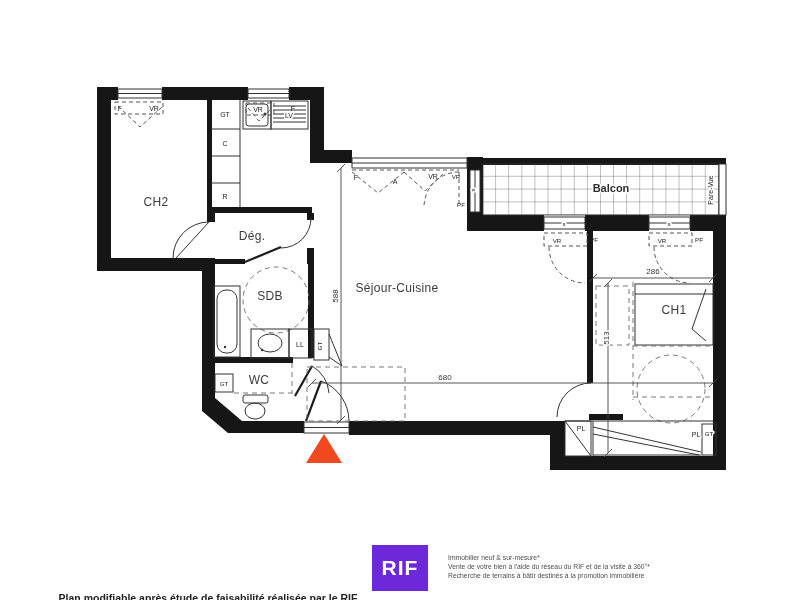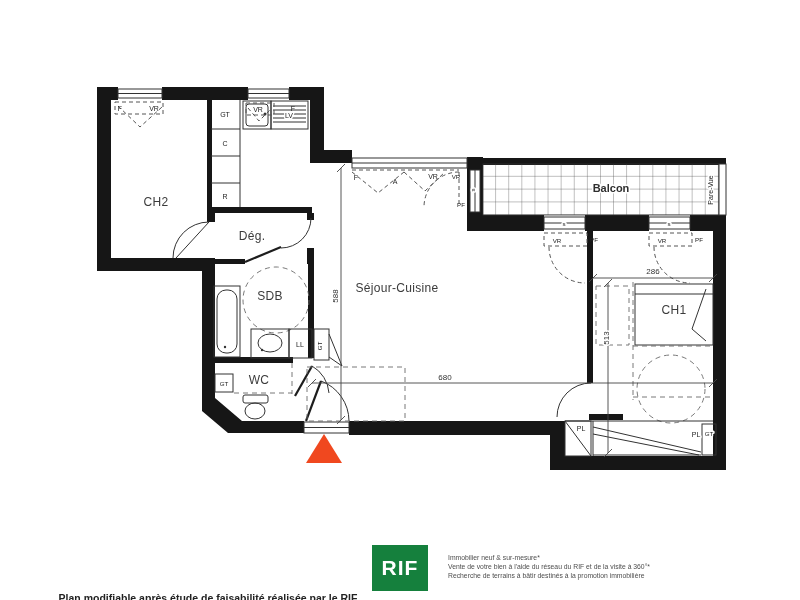--- a/index.html
+++ b/index.html
@@ -17,21 +17,21 @@
   .sm{font-size:7px;fill:#222;}
   .xs{font-size:6.2px;fill:#222;}
   .dimtx{font-size:8px;fill:#333;}
   .halo{paint-order:stroke;stroke:#fff;stroke-width:3px;stroke-linejoin:round;}
   .balcname{font-size:11px;font-weight:600;fill:#2e2e2e;}
   
   .footer{position:absolute;left:0;top:540px;width:800px;height:60px;}
   .f-left{position:absolute;left:58px;top:12px;width:300px;text-align:center;margin-top:40px;}
   .f-title{font-size:10.5px;font-weight:bold;color:#222;line-height:1.25;}
   .f-sub{font-size:6.4px;color:#a9a9a9;line-height:1.3;}
-  .rif-logo{position:absolute;left:372px;top:5px;width:56px;height:46px;background:#15803d;
+  .rif-logo{position:absolute;left:372px;top:5px;width:56px;height:46px;background:#6d28d9;
             color:#fff;display:flex;align-items:center;justify-content:center;
             font-size:21px;font-weight:bold;letter-spacing:1px;}
   .f-right{position:absolute;left:448px;top:14px;width:330px;font-size:6.8px;color:#4e4e4e;line-height:1.3;}
 </style>
 </head>
 <body>
 
 <div id="stage">
 <svg width="800" height="540" viewBox="0 0 800 540">
   <defs>

